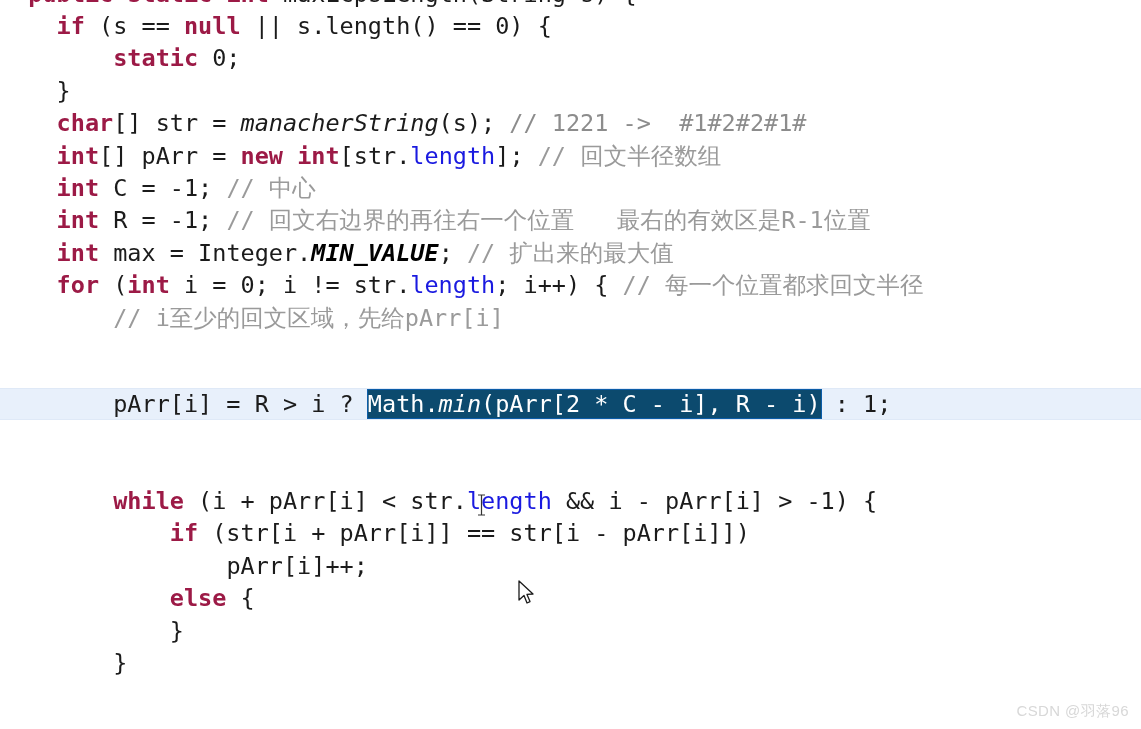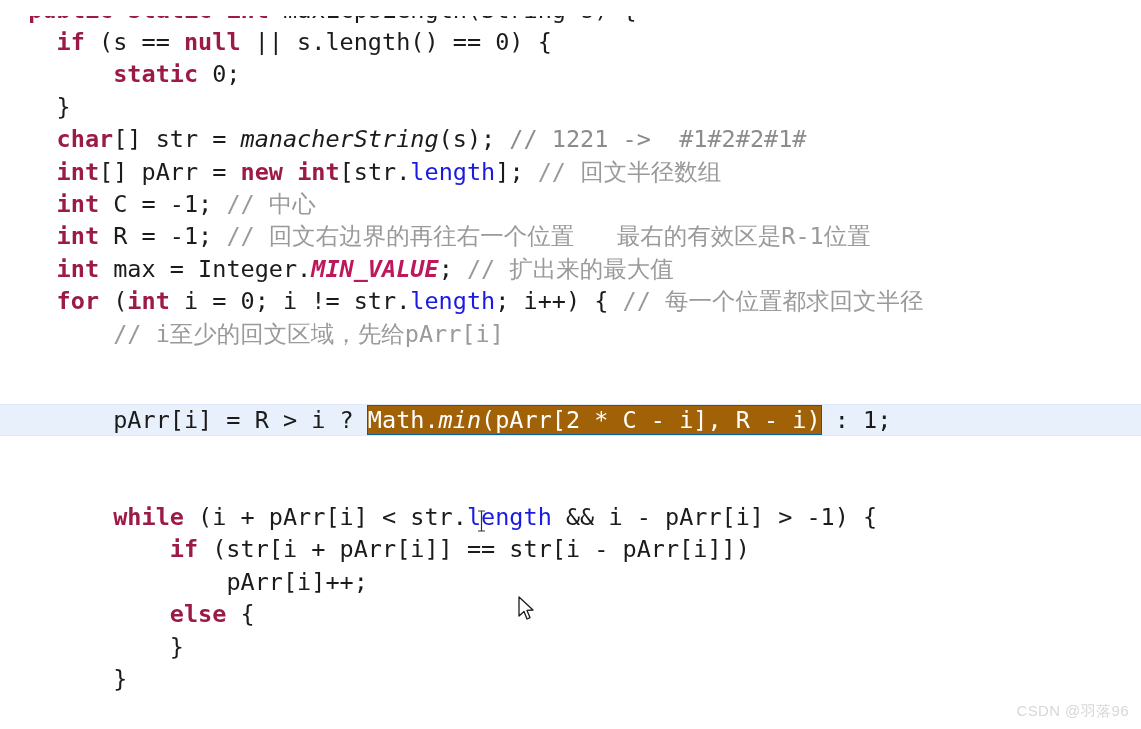--- a/index.html
+++ b/index.html
@@ -12,21 +12,20 @@
     height: 729px;
     overflow: hidden;
     position: relative;
     font-family: "DejaVu Sans Mono", "Liberation Mono", monospace;
   }
 
   #editor {
     position: absolute;
     inset: 0;
     background: #ffffff;
-    margin-top: 16px;
   }
 
   .code-area {
     position: absolute;
     top: 0;
     left: 0;
     width: 1141px;
   }
 
   .line {
@@ -41,21 +40,21 @@
   }
 
   .line .ind {
     display: inline-block;
   }
 
   
   .kw      { color: #9c1a46; font-weight: bold; }
   .plain   { color: #1b1b1b; }
   .field   { color: #1a1ae0; }
-  .constant{ color: #be185d; font-weight: bold; font-style: italic; }
+  .constant{ color: #000000; font-weight: bold; font-style: italic; }
   .method  { color: #1b1b1b; font-style: italic; }
   .comment { color: #8c8c8c; }
   .comment-cn { color: #9a9a9a; }
 
   
   .line-clipped {
     height: 10px;
     line-height: 10px;
     overflow: hidden;
     position: relative;
@@ -71,21 +70,21 @@
   }
 
   
   .row-highlight {
     background: #e8f0fb;
     box-shadow: inset 0 1px 0 #dfe9f7, inset 0 -1px 0 #dfe9f7;
   }
 
   
   .sel {
-    background: #a16207;
+    background: #0c4a6e;
     color: #ffffff;
     box-shadow: 0 0 0 1px #0b5ca8;
   }
   .sel .method { color: #ffffff; font-style: italic; }
   .sel .plain, .sel .punct, .sel .num, .sel .dim { color: #ffffff; }
 
   
   .blank { height: 32.4px; }
 
   

